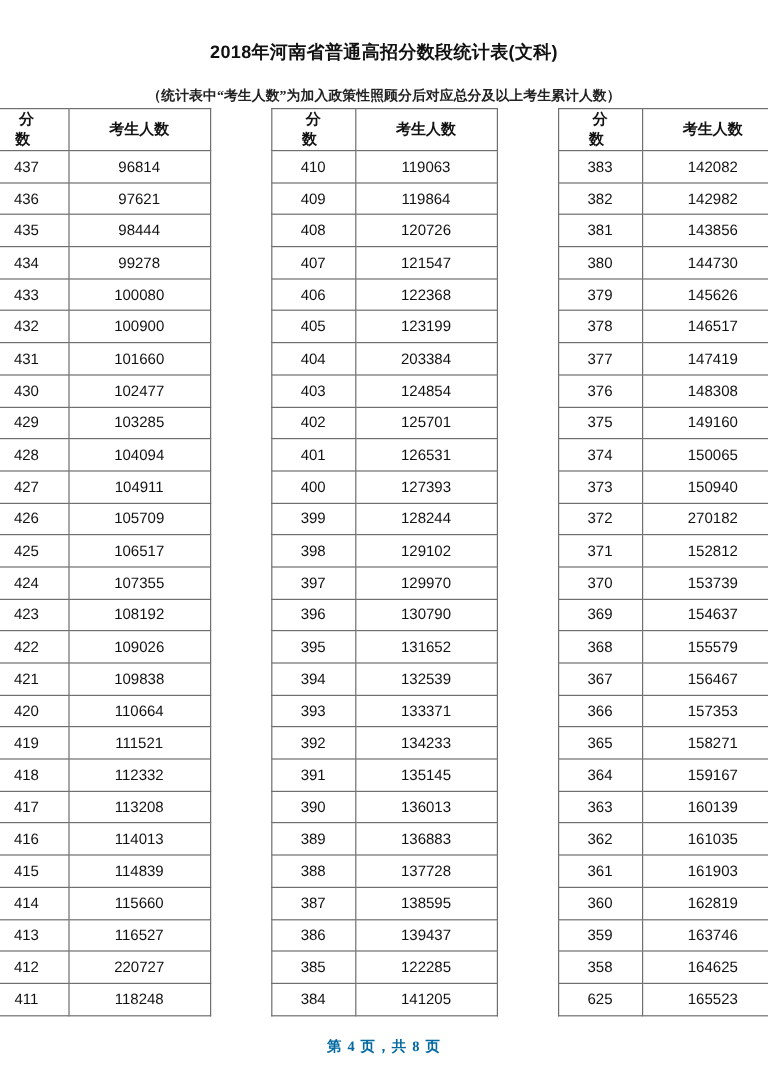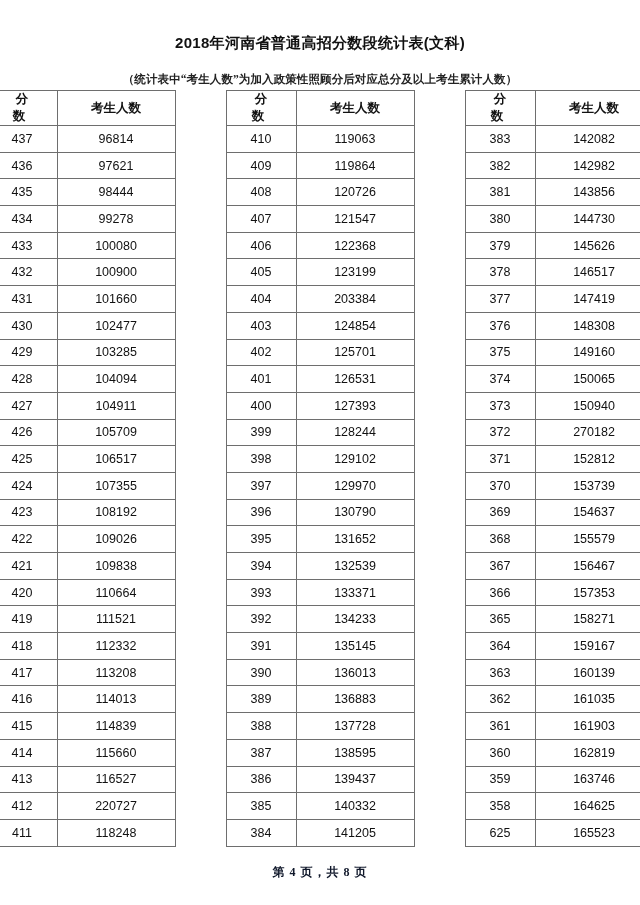--- a/index.html
+++ b/index.html
@@ -79,21 +79,21 @@
     letter-spacing: 6px;
     padding-left: 6px;
   }
   .footer {
     position: absolute;
     bottom: 24px;
     left: 0;
     width: 640px;
     text-align: center;
     font-size: 12px;
-    color: #0f172a;
+    color: #0369a1;
     font-family: "Liberation Serif", "DejaVu Serif", serif;
     font-weight: bold;
     letter-spacing: 1px;
   }
 </style>
 </head>
 <body>
 
 <div class="page">
 
@@ -323,21 +323,21 @@
           <tr>
             <td class="cell-score">387</td>
             <td class="cell-count">138595</td>
           </tr>
           <tr>
             <td class="cell-score">386</td>
             <td class="cell-count">139437</td>
           </tr>
           <tr>
             <td class="cell-score">385</td>
-            <td class="cell-count">140332</td>
+            <td class="cell-count">122285</td>
           </tr>
           <tr>
             <td class="cell-score">384</td>
             <td class="cell-count">141205</td>
           </tr>
         </tbody>
       </table>
       <table class="score-table">
         <thead>
           <tr>

